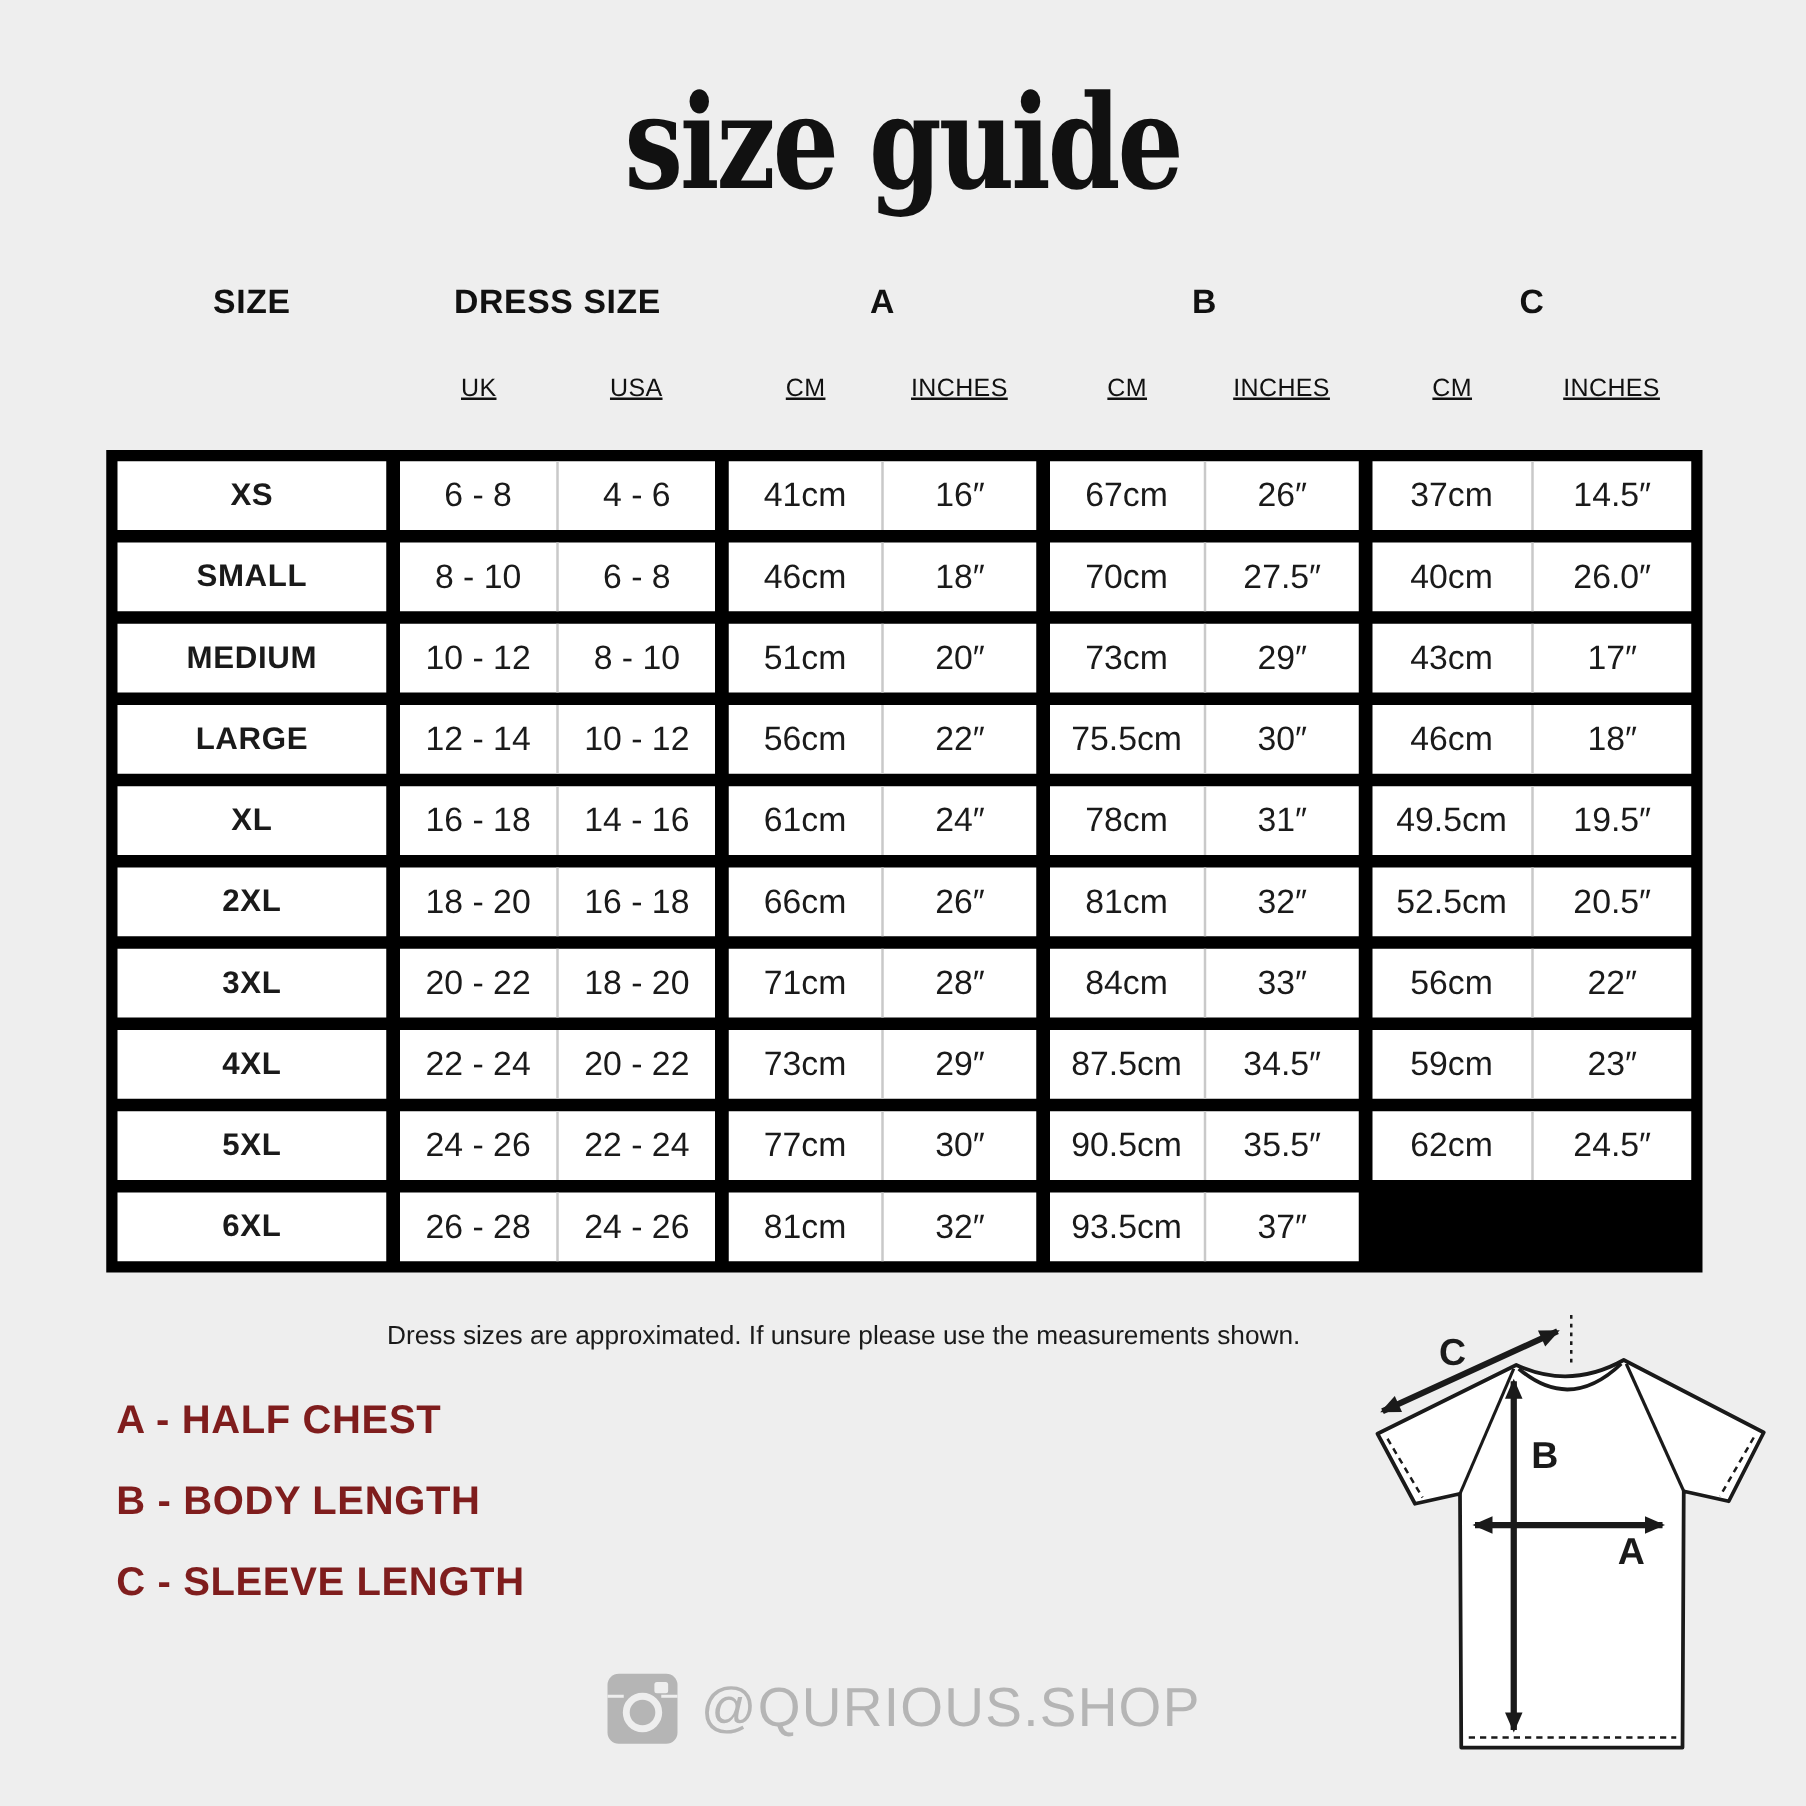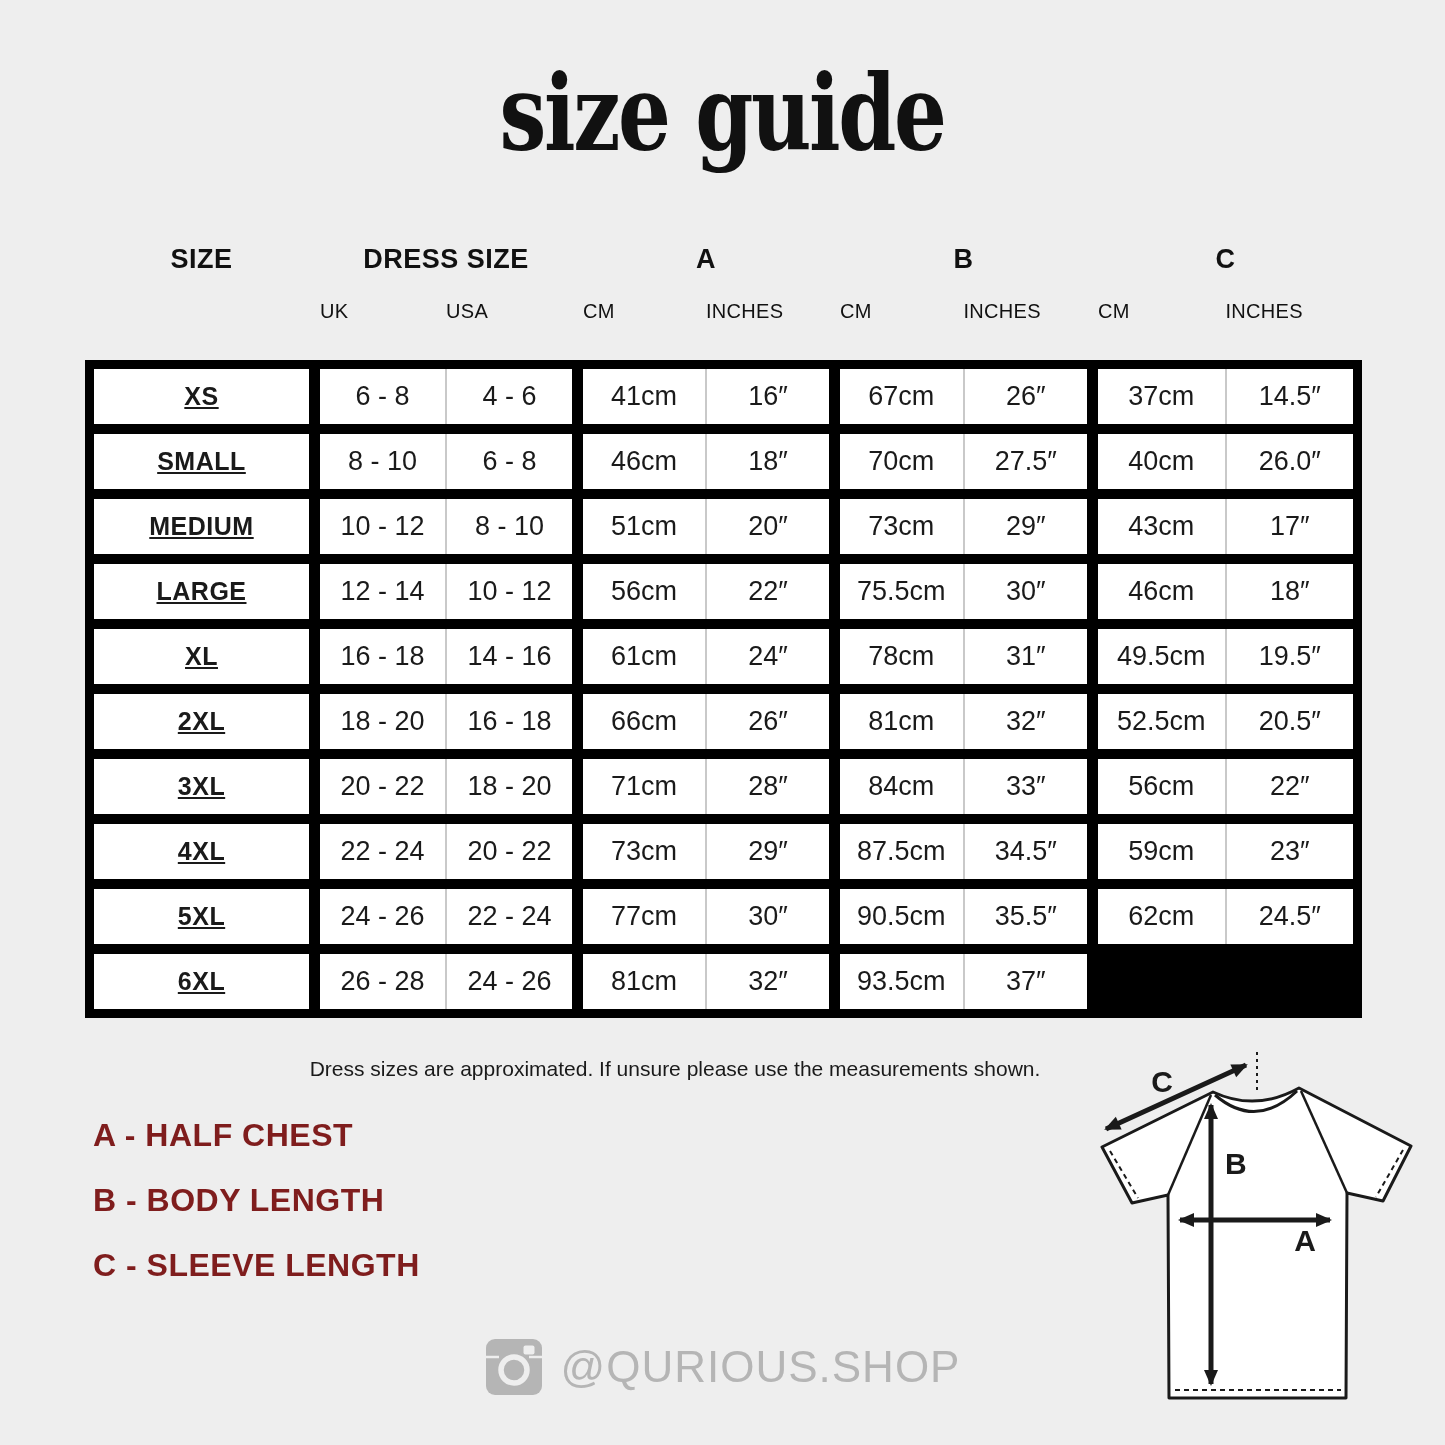--- a/index.html
+++ b/index.html
@@ -36,28 +36,28 @@
 
   .headers, .subheaders {
     position: absolute;
     left: 85px;
     width: 1277px;
     box-sizing: border-box;
     padding: 0 9px;
     display: flex;
     gap: 11px;
   }
-  .headers { top: 244px; }
+  .headers { top: 226px; }
   .headers .hg {
     display: flex; align-items: center; justify-content: center;
     font-weight: 700; font-size: 27px; letter-spacing: 0.5px;
   }
   .subheaders { top: 300px; }
   .subheaders .hg { display: flex; }
-  .subheaders .sub { flex: 1; text-align: left; font-size: 20px; letter-spacing: 0.3px; }
+  .subheaders .sub { flex: 1; text-align: center; font-size: 20px; letter-spacing: 0.3px; text-decoration: underline; }
 
   
   .size-table {
     position: absolute;
     left: 85px; top: 360px;
     width: 1277px;
     box-sizing: border-box;
     background: #000000;
     padding: 9px;
     display: flex;
@@ -67,21 +67,21 @@
   .trow { display: flex; gap: 11px; height: 55px; }
   .g { background: #ffffff; display: flex; }
   .cell {
     flex: 1;
     display: flex; align-items: center; justify-content: center;
     font-size: 27px;
     color: #1a1a1a;
     white-space: nowrap;
   }
   .g .cell + .cell { border-left: 2px solid #c9c9c9; }
-  .size-cell { font-weight: 700; font-size: 25px; letter-spacing: 0.5px; text-decoration: underline; }
+  .size-cell { font-weight: 700; font-size: 25px; letter-spacing: 0.5px; }
 
   
   .note {
     position: absolute;
     left: 80px; top: 1057px;
     width: 1190px;
     text-align: center;
     font-size: 21px;
     color: #1a1a1a;
   }

